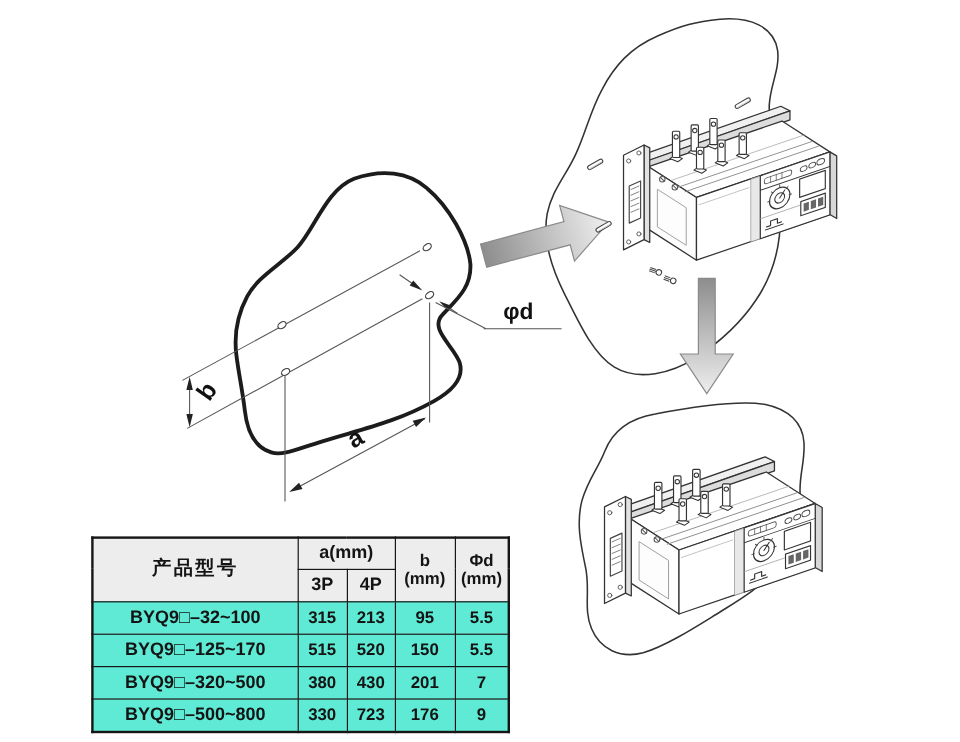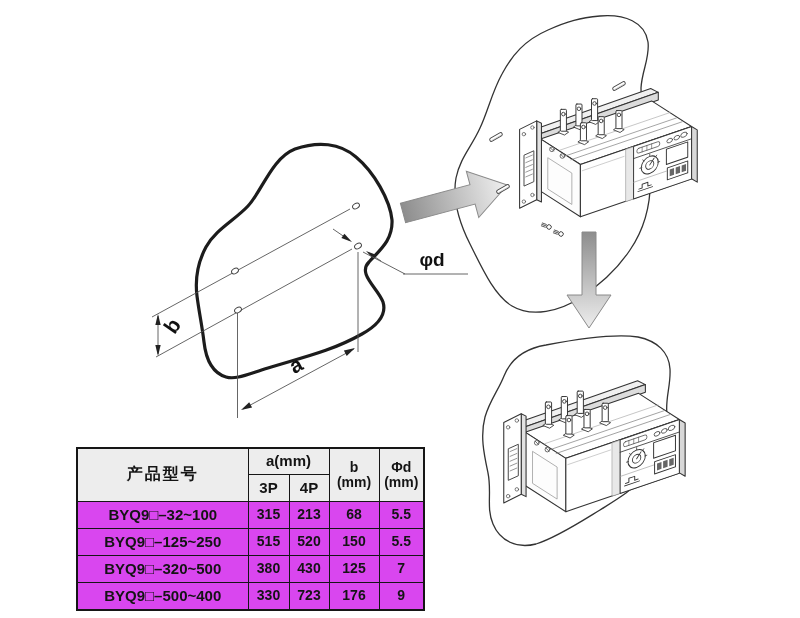--- a/index.html
+++ b/index.html
@@ -7,21 +7,21 @@
           font-family:"Liberation Sans",sans-serif;}
   #diagram{position:absolute;left:0;top:0;}
   
   #spec-table{position:absolute;left:76px;top:447px;border-collapse:collapse;
               table-layout:fixed;color:#141414;}
   #spec-table th,#spec-table td{border:1.8px solid #161616;padding:0;text-align:center;
               vertical-align:middle;line-height:1.05;}
   #spec-table{border:2.4px solid #161616;}
   #spec-table thead th{background:#ededed;font-weight:bold;font-size:15px;}
   #spec-table thead th.cjk{font-size:16px;letter-spacing:2px;}
-  #spec-table tbody td{background:#d946ef;font-weight:bold;font-size:14px;height:26px;}
+  #spec-table tbody td{background:#5eead4;font-weight:bold;font-size:14px;height:26px;}
   #spec-table tbody td.model{font-size:15px;}
   .sub{display:block;font-size:14px;}
 </style>
 </head>
 <body>
 
 <div id="canvas">
 
 <svg id="diagram" width="800" height="618" viewBox="0 0 800 618">
   <defs>
@@ -239,39 +239,39 @@
     <tr style="height:27px">
       <th>3P</th>
       <th>4P</th>
     </tr>
   </thead>
   <tbody>
     <tr>
       <td class="model">BYQ9□–32~100</td>
       <td>315</td>
       <td>213</td>
-      <td>68</td>
+      <td>95</td>
       <td>5.5</td>
     </tr>
     <tr>
-      <td class="model">BYQ9□–125~250</td>
+      <td class="model">BYQ9□–125~170</td>
       <td>515</td>
       <td>520</td>
       <td>150</td>
       <td>5.5</td>
     </tr>
     <tr>
       <td class="model">BYQ9□–320~500</td>
       <td>380</td>
       <td>430</td>
-      <td>125</td>
+      <td>201</td>
       <td>7</td>
     </tr>
     <tr>
-      <td class="model">BYQ9□–500~400</td>
+      <td class="model">BYQ9□–500~800</td>
       <td>330</td>
       <td>723</td>
       <td>176</td>
       <td>9</td>
     </tr>
   </tbody>
 </table>
 
 </div>
 

